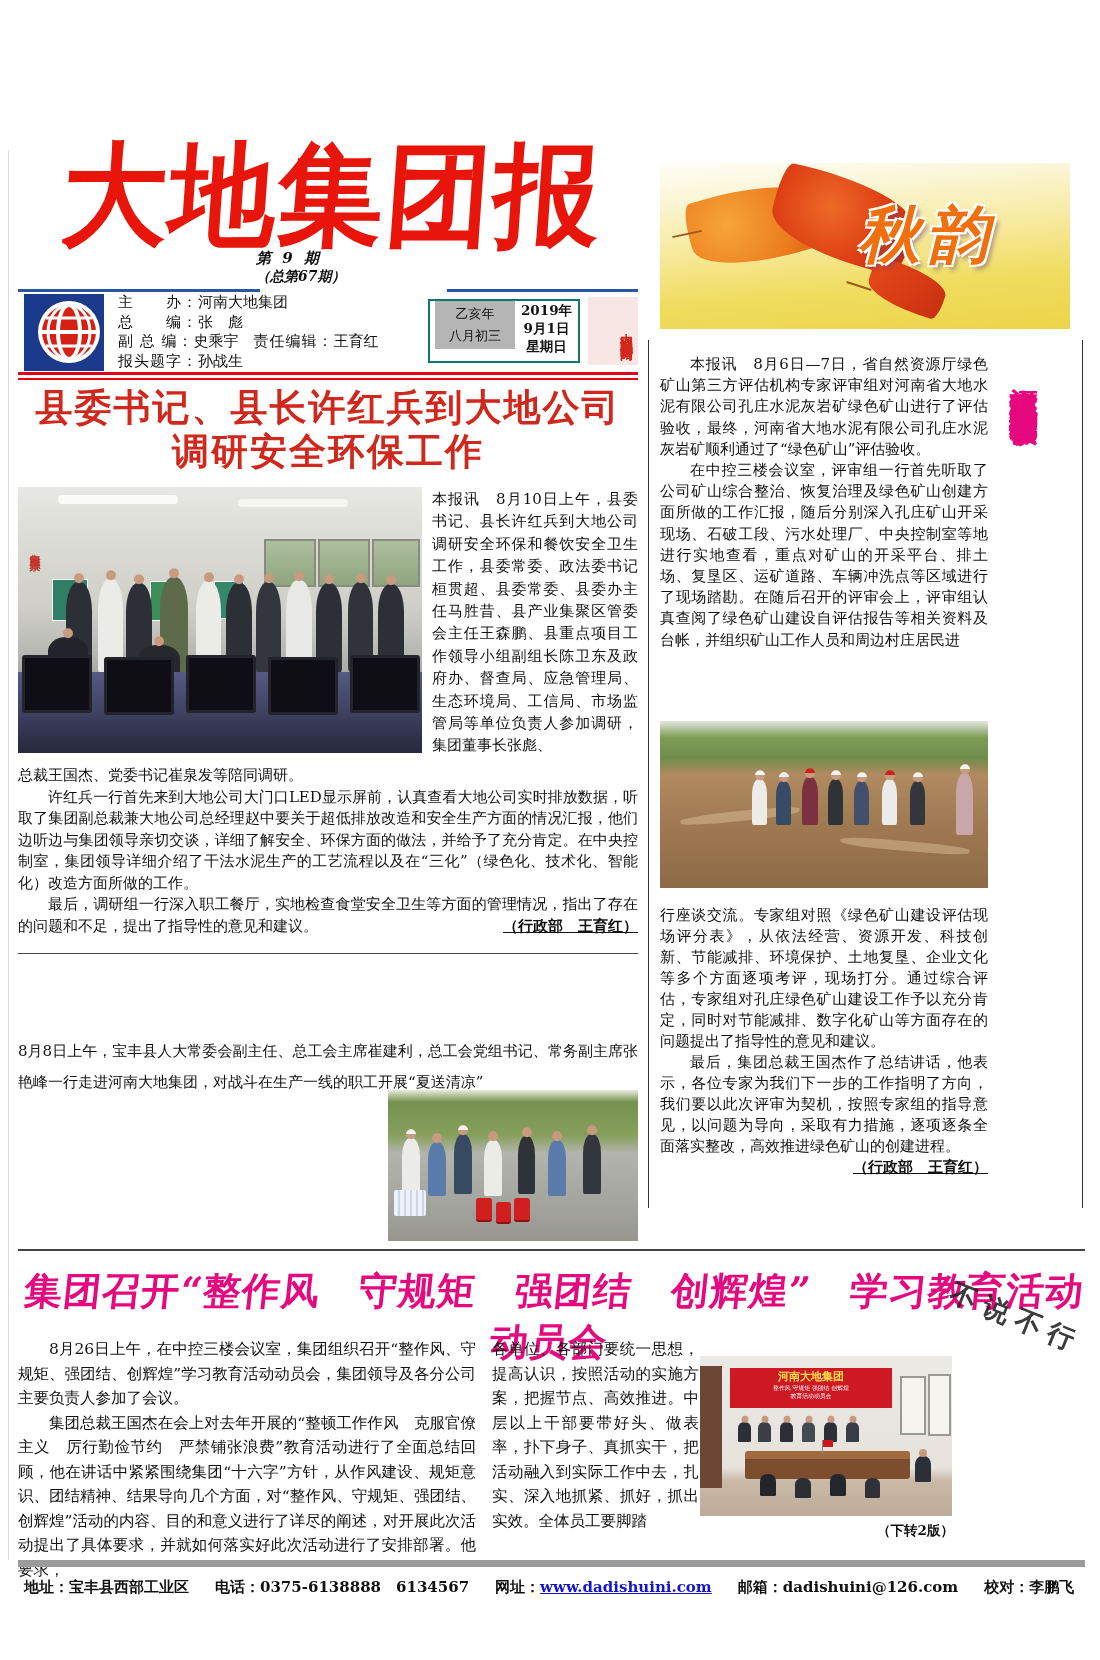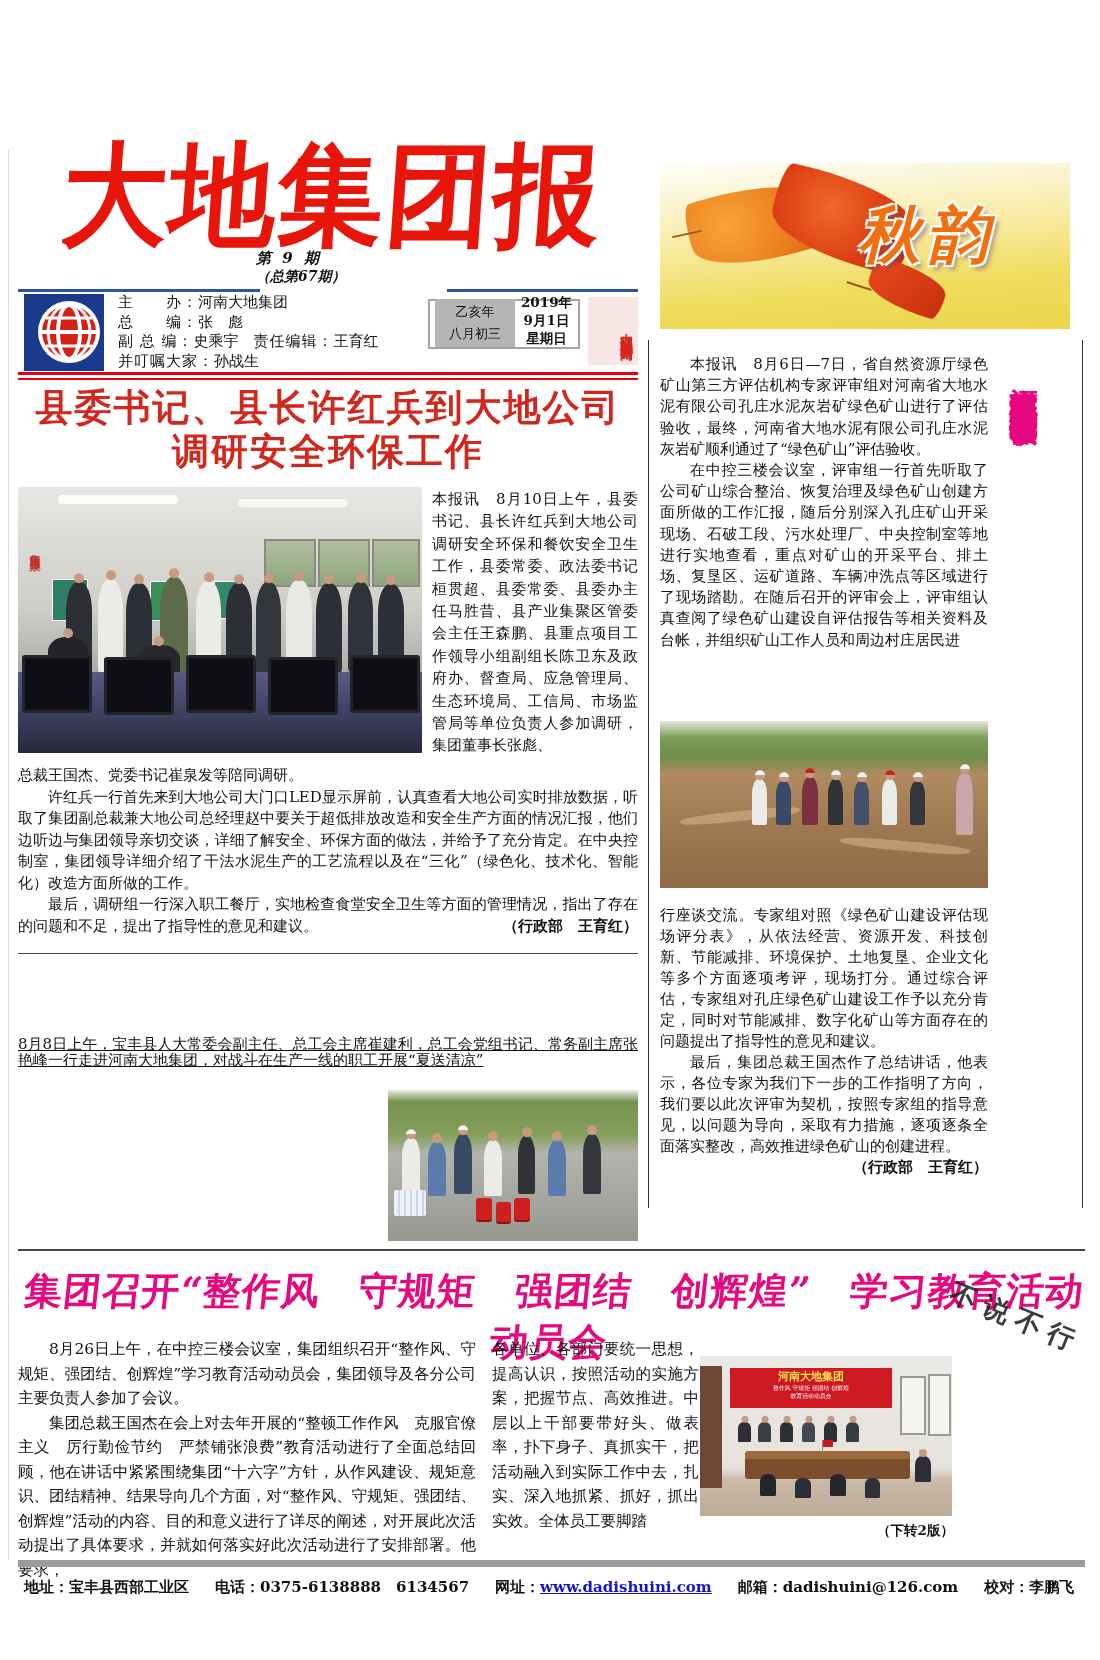--- a/index.html
+++ b/index.html
@@ -2,21 +2,21 @@
 <html><head>
 <meta charset="utf-8">
 <style>
   html,body{margin:0;padding:0;background:#ffffff;}
   .page{position:relative;width:1100px;height:1660px;background:#fff;overflow:hidden;
         font-family:"DejaVu Serif","Liberation Serif",serif;color:#111;}
   .abs{position:absolute;}
   .jt{text-align:justify;word-break:break-all;margin-top:7px;}
   p{margin:0;}
   .ind{text-indent:2em;}
-  .byl{float:right;font-weight:bold;}
+  .byl{float:right;font-weight:bold;text-decoration:underline;}
   
   .mast-title{left:62px;top:120px;width:552px;height:150px;font-size:106px;line-height:150px;
       font-weight:bold;color:#e8150b;letter-spacing:2px;white-space:nowrap;
       transform:skewX(-4deg) scaleY(1.06);transform-origin:left center;}
   .issue{left:256px;top:249px;width:188px;font-weight:bold;font-style:italic;}
   .issue-no{font-size:15px;letter-spacing:3px;}
   .issue-total{font-size:14px;}
   .rule-blue{height:3px;background:#2b55a3;top:289px;}
   .seg1{left:18px;width:242px;} .seg2{left:447px;width:191px;}
   
@@ -30,22 +30,22 @@
   .leaf3{left:208px;top:102px;width:78px;height:46px;transform:rotate(16deg);
       background:linear-gradient(120deg,#e84a1a,#c72f10);}
   .stem{position:absolute;background:#9a5a20;}
   .autumn-cap{position:absolute;left:198px;top:30px;font-size:62px;font-weight:bold;font-style:italic;
       color:#f07010;letter-spacing:6px;
       text-shadow:-2px -2px 0 #fff,2px -2px 0 #fff,-2px 2px 0 #fff,2px 2px 0 #fff,4px 5px 4px rgba(100,60,120,.45);}
   
   .globe{left:24px;top:294px;width:80px;height:77px;}
   .pubinfo{left:118px;top:293px;width:306px;font-size:15px;line-height:19.5px;white-space:nowrap;}
   .pubinfo .lb{letter-spacing:1px;}
-  .datebox{left:428px;top:299px;width:152px;height:50px;border:2px solid #a3a3a3;box-sizing:border-box;
-      display:flex;align-items:flex-end;}
+  .datebox{left:428px;top:299px;width:152px;height:64px;border:2px solid #0f766e;box-sizing:border-box;
+      display:flex;align-items:flex-start;}
   .lunar{margin-left:5px;width:80px;height:48px;background:#b5b5b5;text-align:center;
       font-size:13px;line-height:22px;padding-top:2px;box-sizing:border-box;}
   .gdate{flex:1;text-align:center;font-size:13.5px;font-weight:bold;line-height:18px;}
   .freebox{left:588px;top:297px;width:50px;height:68px;background:#f8e6e4;color:#d4261c;
       font-weight:bold;font-size:13px;writing-mode:vertical-rl;text-align:center;
       display:flex;justify-content:center;letter-spacing:2px;line-height:24px;}
   .rule-red{left:18px;top:372px;width:620px;height:8px;
       border-top:3px solid #e60012;border-bottom:2px solid #e60012;box-sizing:border-box;}
   
   .h1red{left:18px;top:386px;width:620px;text-align:center;color:#d0281c;font-weight:bold;
@@ -63,21 +63,21 @@
       background:linear-gradient(180deg,#565a84,#26283c);}
   .win1{position:absolute;background:linear-gradient(#aebf9e,#8fa57e);border:2px solid #8a8a80;}
   .poster{position:absolute;border:1px solid #fff;}
   .vbanner1{position:absolute;left:8px;top:58px;height:120px;writing-mode:vertical-rl;
       color:#c3342a;font-size:11px;font-weight:bold;letter-spacing:2px;}
   .a1col{left:432px;top:481px;width:206px;font-size:15px;line-height:22.4px;}
   .a1wide{left:18px;top:758px;width:620px;font-size:15px;line-height:21.5px;}
   .divider{background:#444;}
   .h2green{left:18px;top:981px;width:620px;text-align:center;color:#009b4a;font-weight:bold;
       font-size:32px;letter-spacing:1px;font-family:"DejaVu Sans","Liberation Sans",sans-serif;}
-  .a2wide{left:18px;top:1029px;width:620px;font-size:15px;line-height:16px;text-decoration:underline;}
+  .a2wide{left:18px;top:1029px;width:620px;font-size:15px;line-height:31px;}
   .a2narrow{left:18px;top:1079px;width:364px;font-size:15px;line-height:22px;}
   .photo2{left:388px;top:1090px;width:250px;height:151px;
       background:linear-gradient(180deg,#e8ece0 0%,#76924e 8%,#86a05c 30%,#b4b4ae 42%,#a2a29c 80%,#96968f 100%);}
   .bag{position:absolute;background:#cf1f1f;border-radius:3px;border-bottom:2px solid #8e1212;}
   .bottles{position:absolute;left:6px;top:100px;width:32px;height:26px;
       background:repeating-linear-gradient(90deg,#eef2f8 0 4px,#c8d8ea 4px 6px);border-radius:2px;}
   
   .vline{background:#333;width:1px;}
   .a3p1{left:660px;top:347px;width:328px;font-size:15px;line-height:21.2px;}
   .a3p2{left:660px;top:898px;width:328px;font-size:15px;line-height:21px;}
@@ -142,21 +142,21 @@
       <ellipse cx="45" cy="38" rx="21" ry="27" fill="none" stroke="#fff" stroke-width="3"></ellipse>
       <line x1="18" y1="38" x2="72" y2="38" stroke="#fff" stroke-width="4"></line>
       <line x1="22" y1="24" x2="68" y2="24" stroke="#fff" stroke-width="3"></line>
       <line x1="22" y1="52" x2="68" y2="52" stroke="#fff" stroke-width="3"></line>
     </svg>
   </div>
   <div class="abs pubinfo">
     <div><span class="lb">主　　办：</span><span>河南大地集团</span></div>
     <div><span class="lb">总　　编：</span><span>张　彪</span></div>
     <div><span class="lb">副 总 编：</span><span>史乘宇</span>　<span class="lb">责任编辑：</span><span>王育红</span></div>
-    <div><span class="lb">并叮嘱大家：</span><span>孙战生</span></div>
+    <div><span class="lb">报头题字：</span><span>孙战生</span></div>
   </div>
   <div class="abs datebox">
     <div class="lunar">
       <div>乙亥年</div>
       <div>八月初三</div>
     </div>
     <div class="gdate">
       <div>2019年</div>
       <div>9月1日</div>
       <div>星期日</div>

